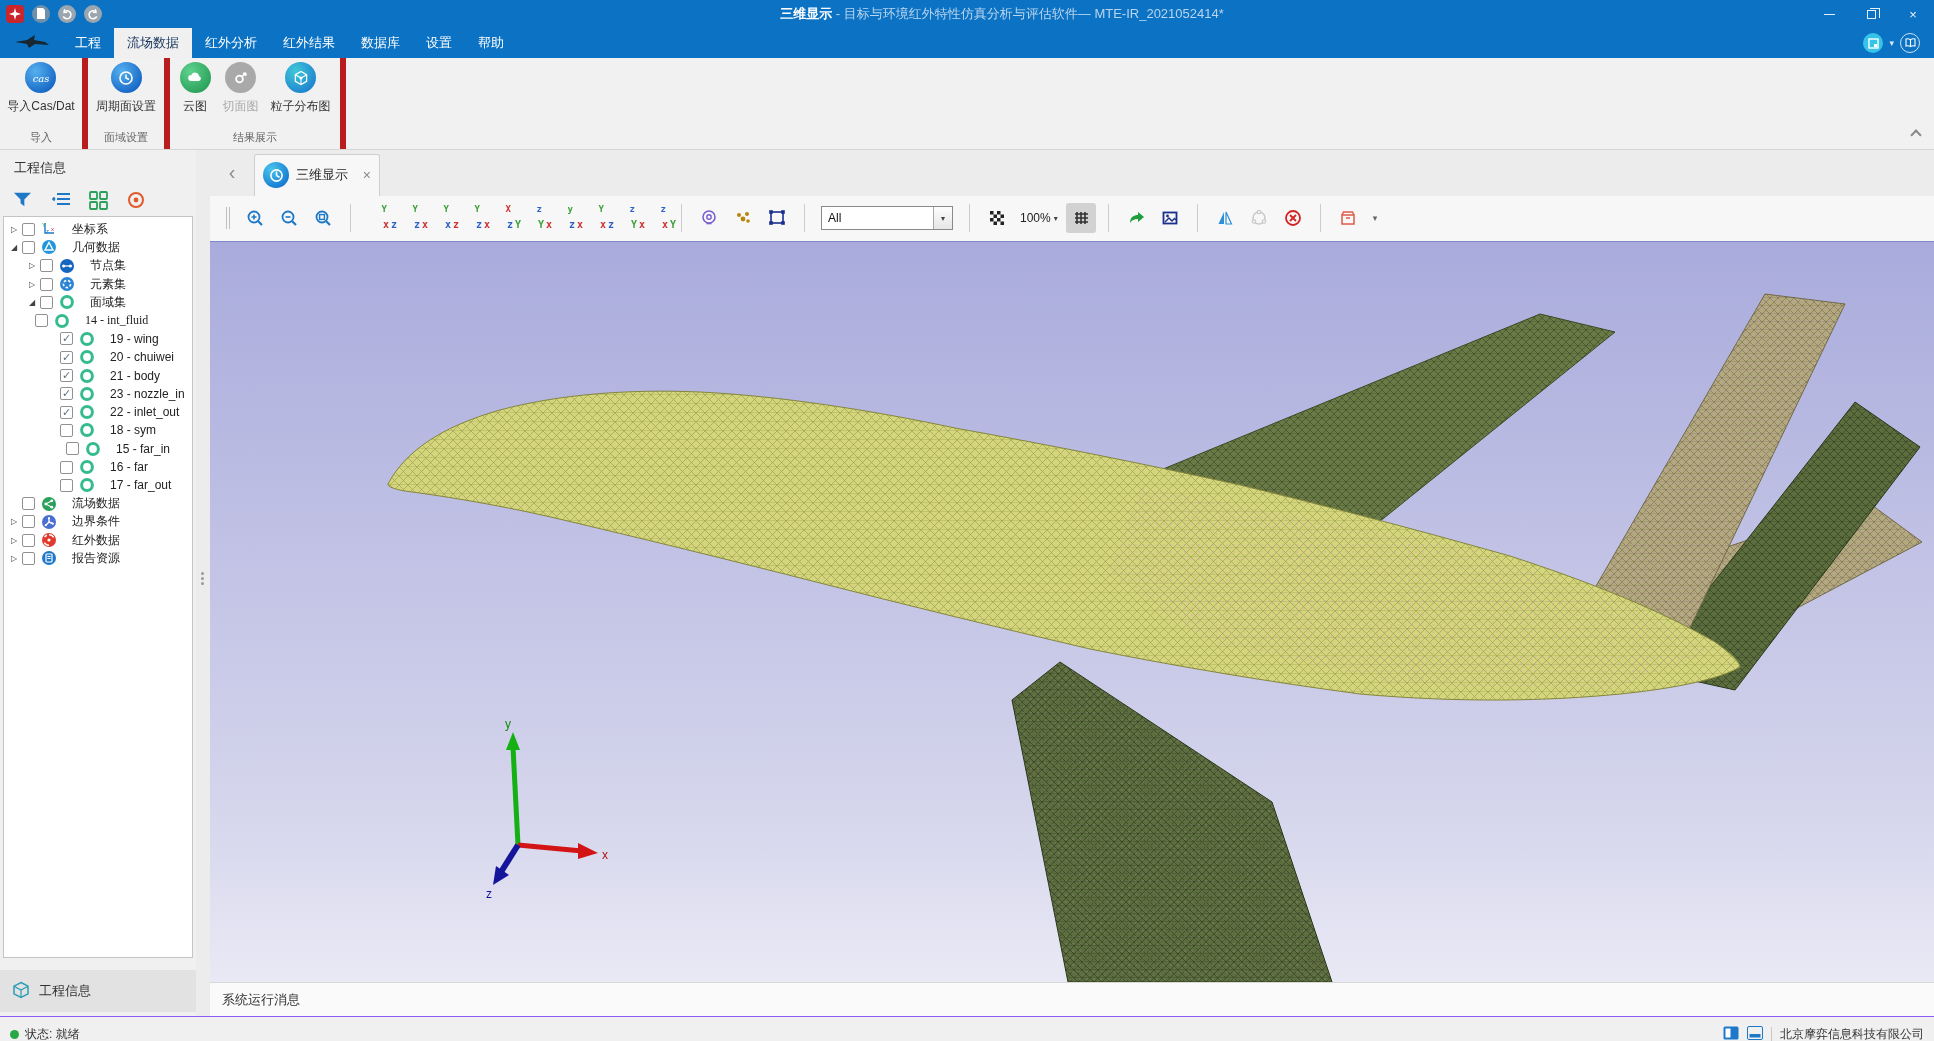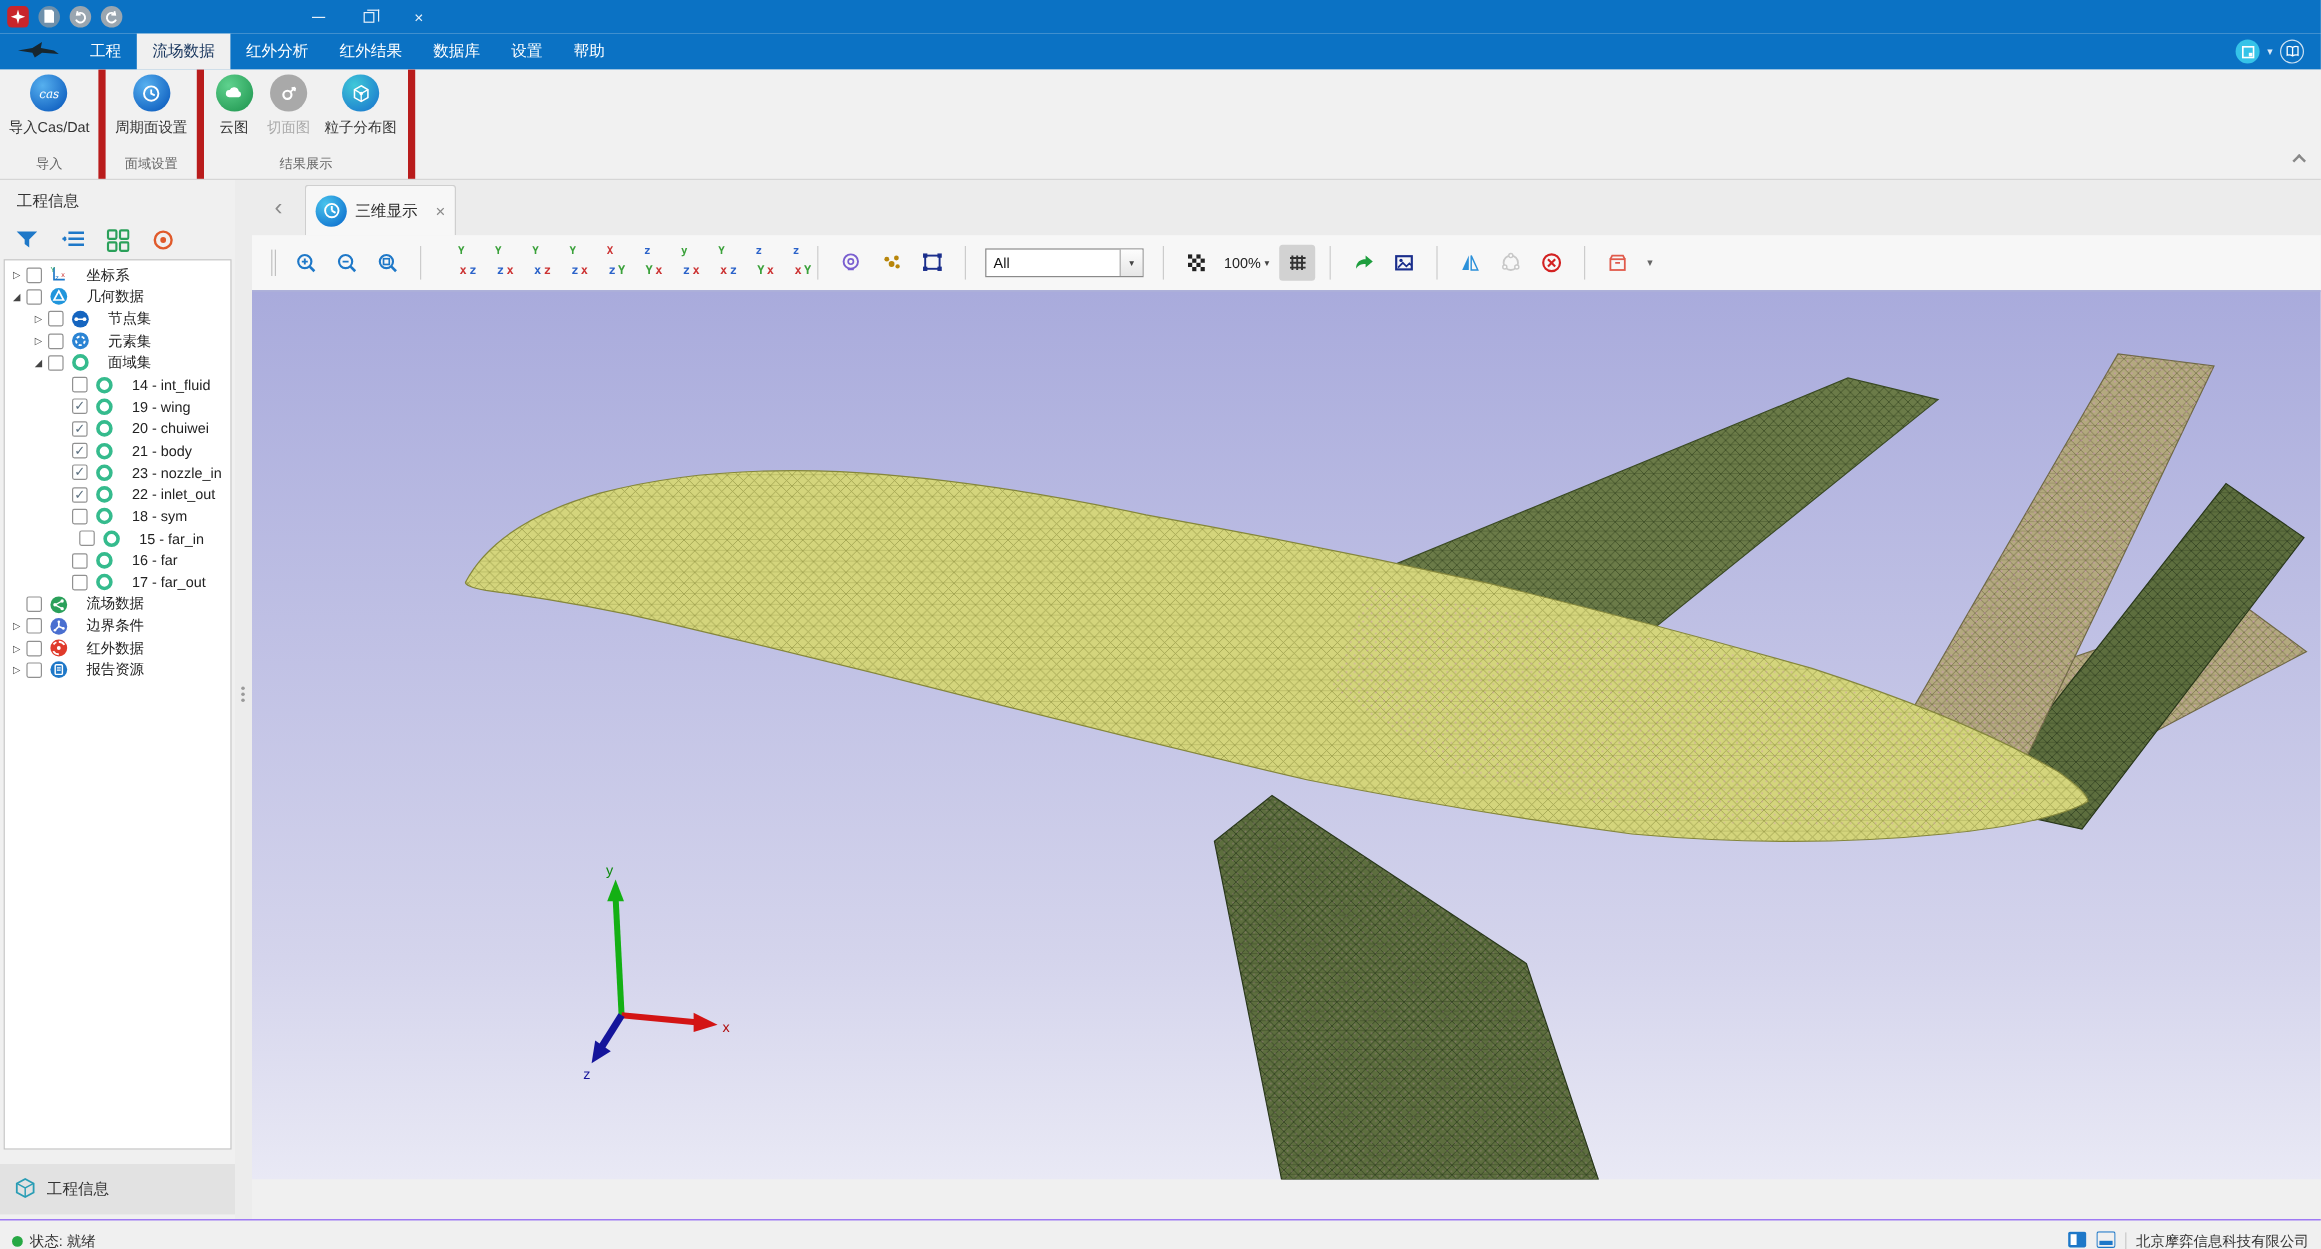--- a/index.html
+++ b/index.html
@@ -116,20 +116,21 @@
           <path d="M3.6 1.2 L3 4.4 L6.2 4.2" fill="none" stroke="#fff" stroke-width="1.4"></path>
         </svg>
     </span>
     <span class="qa-ic" style="background:#9aa6b0">
       <svg width="12" height="12" viewBox="0 0 12 12">
           <path d="M9 4 A4 4 0 1 0 9.7 8.4" fill="none" stroke="#fff" stroke-width="1.6"></path>
           <path d="M8.4 1.2 L9 4.4 L5.8 4.2" fill="none" stroke="#fff" stroke-width="1.4"></path>
         </svg>
     </span>
   </div>
+  <div id="title-text"><b>三维显示</b><span> - 目标与环境红外特性仿真分析与评估软件— MTE-IR_2021052414*</span></div>
   <div class="win-ctrls">
     <span class="win-btn">
         <span class="min-bar"></span>
       </span>
     <span class="win-btn">
         <span class="max-box"></span>
       </span>
     <span class="win-btn">×</span>
   </div>
 </div>
@@ -315,21 +316,21 @@
         <div class="trow" style="padding-left: 22px;">
           <span class="t-arrow">◢</span>
           <span class="t-cb"></span>
           <span class="t-ic">
             <svg width="16" height="16" viewBox="0 0 16 16">
               <circle cx="8" cy="8" r="5.4" fill="none" stroke="#35bb8d" stroke-width="3"></circle>
             </svg>
           </span>
           <span class="t-label">面域集</span>
         </div>
-        <div class="trow" style="padding-left: 42px;">
+        <div class="trow" style="padding-left: 17px; font-family: Liberation Serif, serif;">
           <span class="t-arrow"></span>
           <span class="t-cb"></span>
           <span class="t-ic">
             <svg width="16" height="16" viewBox="0 0 16 16">
               <circle cx="8" cy="8" r="5.4" fill="none" stroke="#35bb8d" stroke-width="3"></circle>
             </svg>
           </span>
           <span class="t-label">14 - int_fluid</span>
         </div>
         <div class="trow" style="padding-left: 42px;">
@@ -731,20 +732,23 @@
           <polygon points="388,611 368,601 368,617" fill="#d31414"></polygon>
           <line x1="308" y1="603" x2="291" y2="630" stroke="#15159b" stroke-width="6"></line>
           <polygon points="283,643 286,624 299,633" fill="#15159b"></polygon>
           <text x="295" y="486" font-size="12" fill="#0e8a0e">y</text>
           <text x="392" y="617" font-size="12" fill="#b01010">x</text>
           <text x="276" y="656" font-size="12" fill="#15159b">z</text>
         </g>
       </svg>
     </div>
 
+    <div id="msgbar">
+      <span>系统运行消息</span>
+    </div>
   </div>
 </div>
 
 <div id="statusbar">
   <span class="st-dot"></span>
   <span>状态: 就绪</span>
   <div id="st-right">
     <span>
       <svg width="16" height="14" viewBox="0 0 16 14">
           <rect x="0.5" y="0.5" width="15" height="13" rx="1.5" fill="#1e78c8"></rect>

